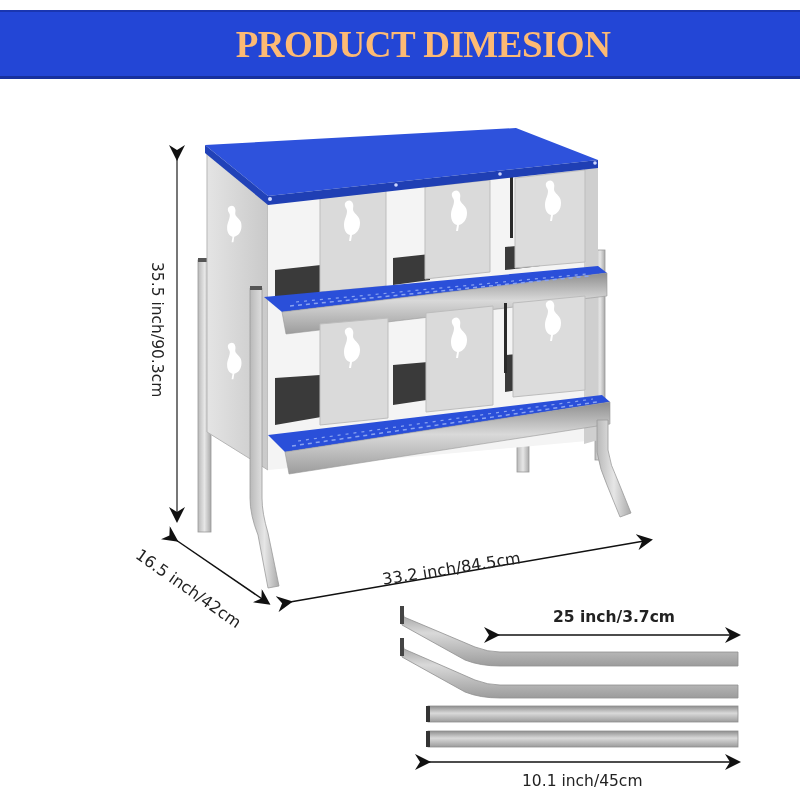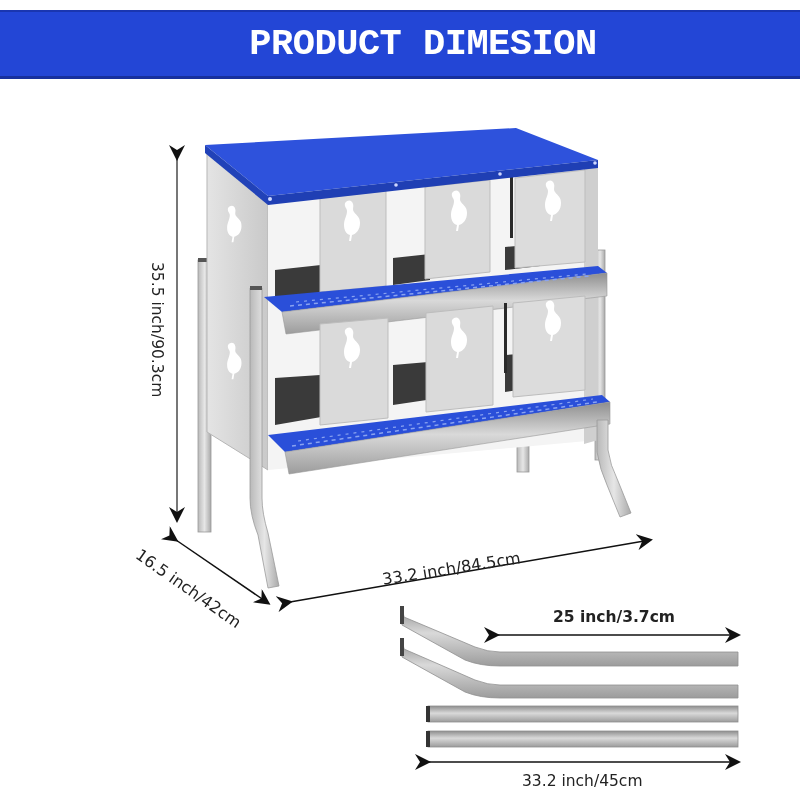--- a/index.html
+++ b/index.html
@@ -1,18 +1,18 @@
 <!DOCTYPE html>
 <html><head>
 <meta charset="utf-8">
 <style>
   html, body { margin:0; padding:0; background:#ffffff; }
   body { width:800px; height:800px; position:relative; overflow:hidden; font-family:"Liberation Sans", sans-serif; }
   .banner { position:absolute; left:0; top:10px; width:800px; height:69px; background:#2346d6; border-top:2px solid #1a36b0; border-bottom:3px solid #17309e; box-sizing:border-box; display:flex; align-items:center; justify-content:center; }
-  .banner-title { color:#ffffff; font-family:Liberation Mono, monospace; font-weight:bold; font-size:37px; letter-spacing:-0.5px;margin-left:46px; }
+  .banner-title { color:#fdba74; font-family:Liberation Serif, serif; font-weight:bold; font-size:37px; letter-spacing:-0.5px;margin-left:46px; }
   svg.scene { position:absolute; left:0; top:0; }
   .dim-label { position:absolute; font-family:"DejaVu Sans", sans-serif; font-size:15.5px; color:#222; white-space:nowrap; transform-origin:left top; }
 </style>
 </head>
 <body>
 
 <div class="banner">
   <span class="banner-title">PRODUCT DIMESION</span>
 </div>
 
@@ -158,13 +158,13 @@
   </g>
   <g>
     <line x1="428" y1="762" x2="738" y2="762" stroke="#111" stroke-width="1.5" marker-start="url(#ahb)" marker-end="url(#ahb)"></line>
   </g>
 </svg>
 
 <div class="dim-label" style="left:166px; top:262px; transform:rotate(90deg);">35.5 inch/90.3cm</div>
 <div class="dim-label" style="left:143px; top:545px; transform:rotate(35deg); font-size:16px;">16.5 inch/42cm</div>
 <div class="dim-label" style="left:381px; top:570px; transform:rotate(-9deg); font-size:16px;">33.2 inch/84.5cm</div>
 <div class="dim-label" style="left:553px; top:608px;font-weight:bold;">25 inch/3.7cm</div>
-<div class="dim-label" style="left:522px; top:772px;">33.2 inch/45cm</div>
+<div class="dim-label" style="left:522px; top:772px;">10.1 inch/45cm</div>
 
 </body></html>

